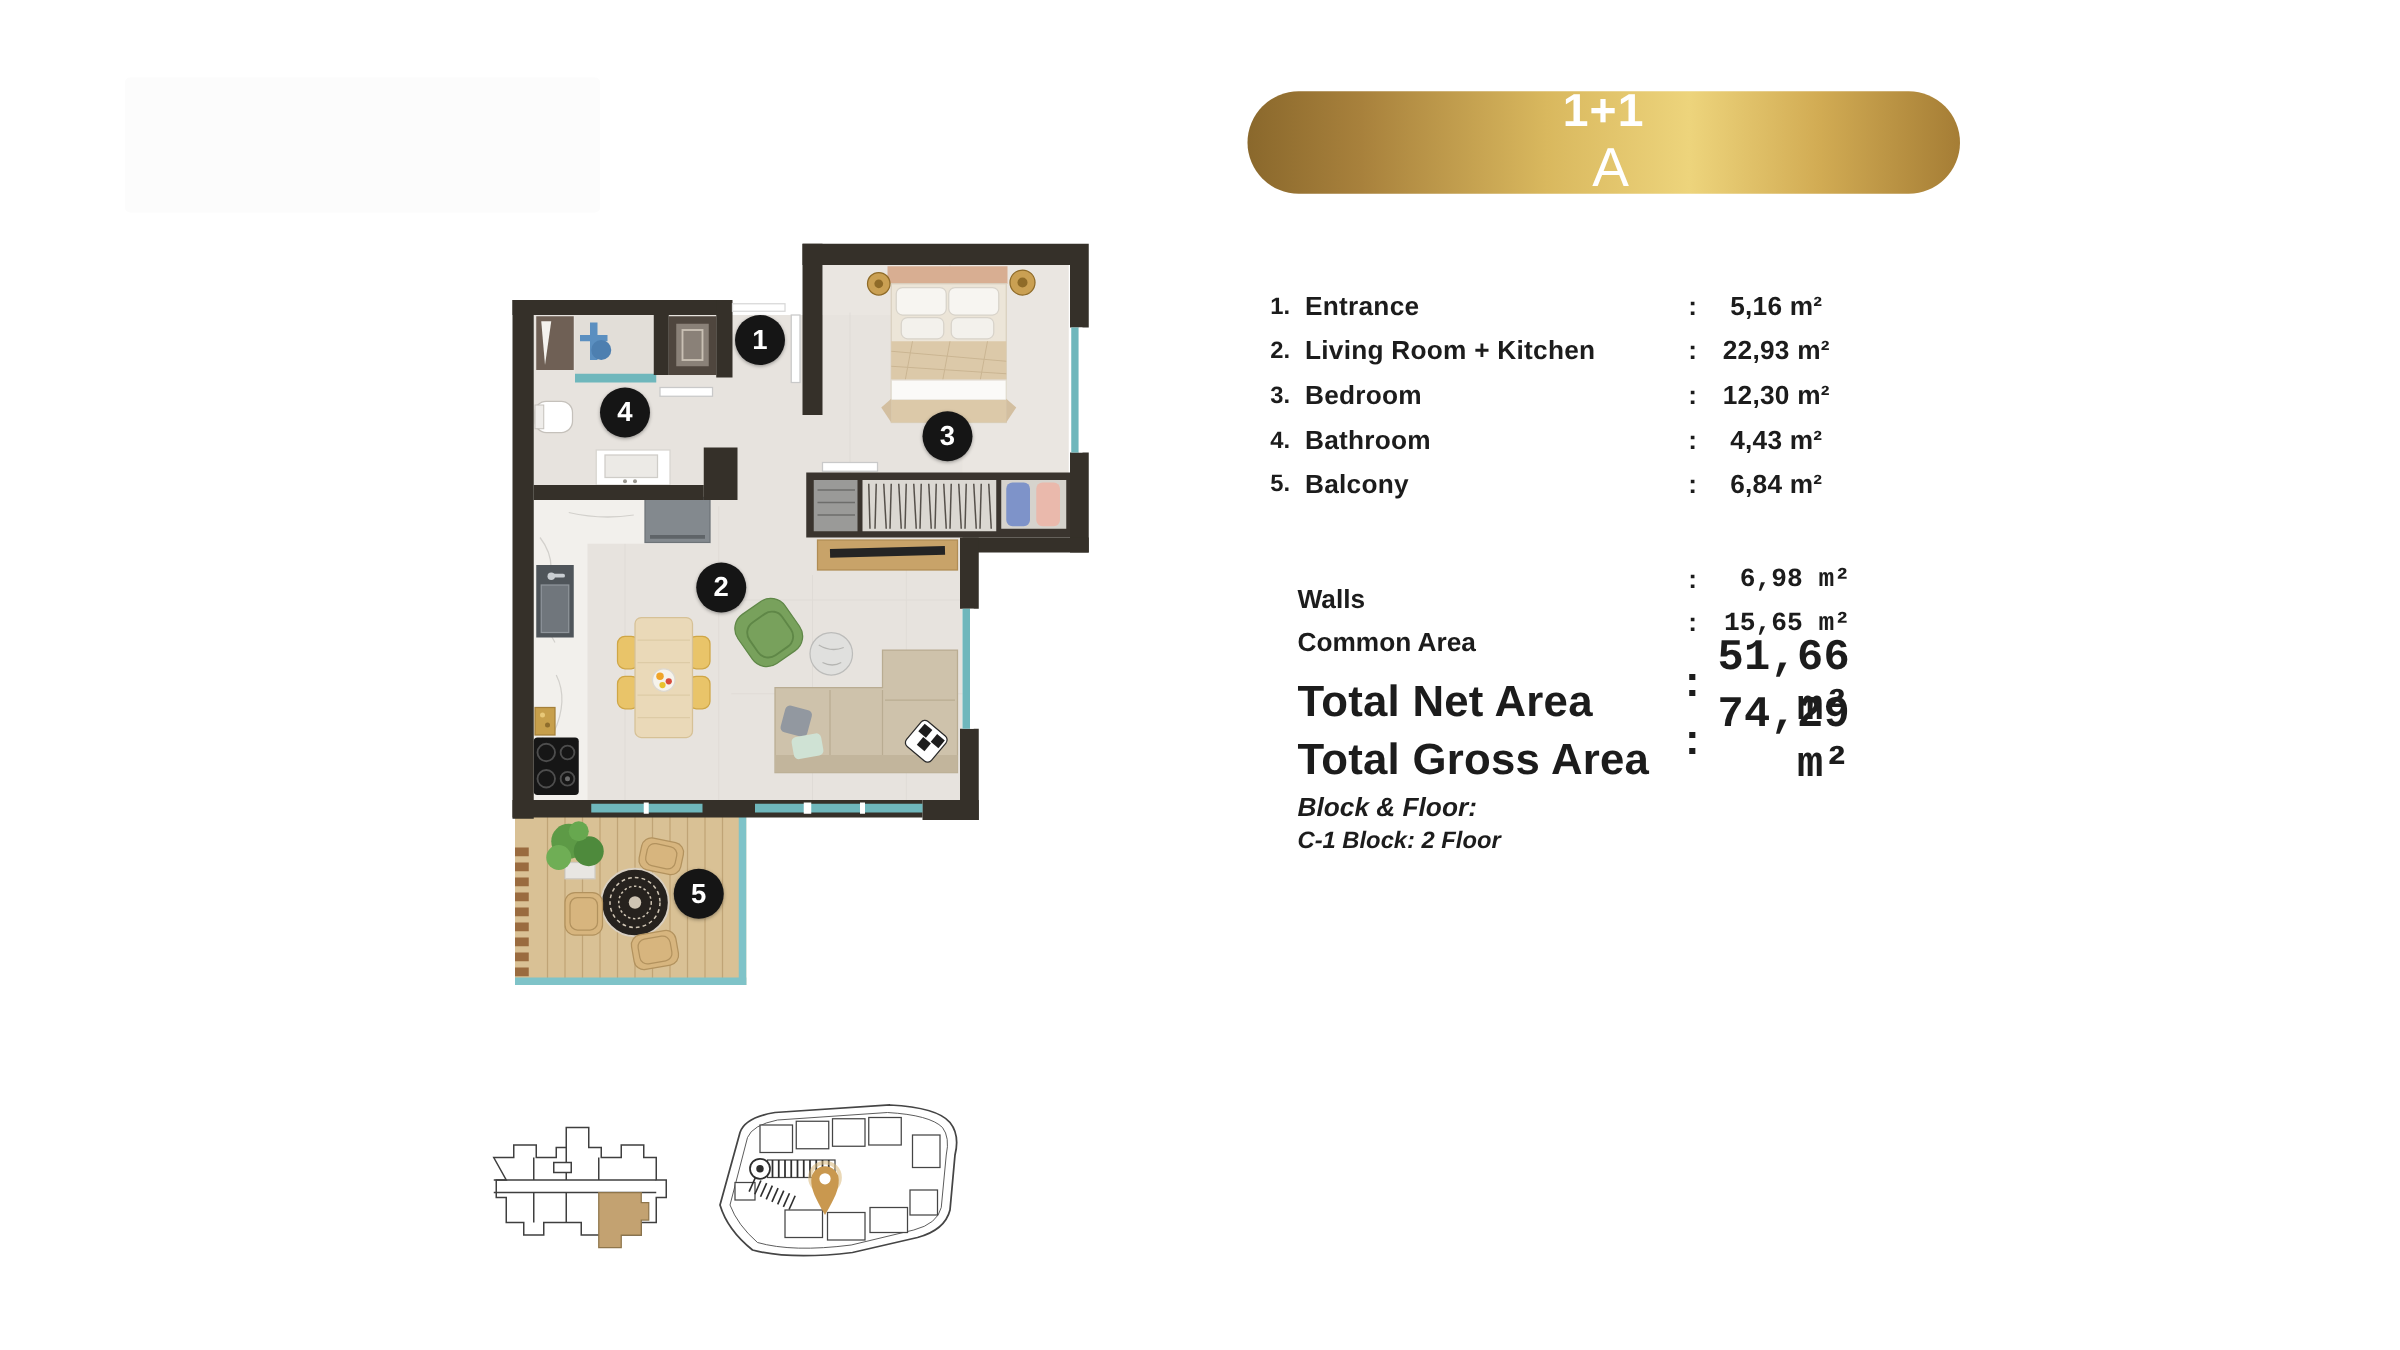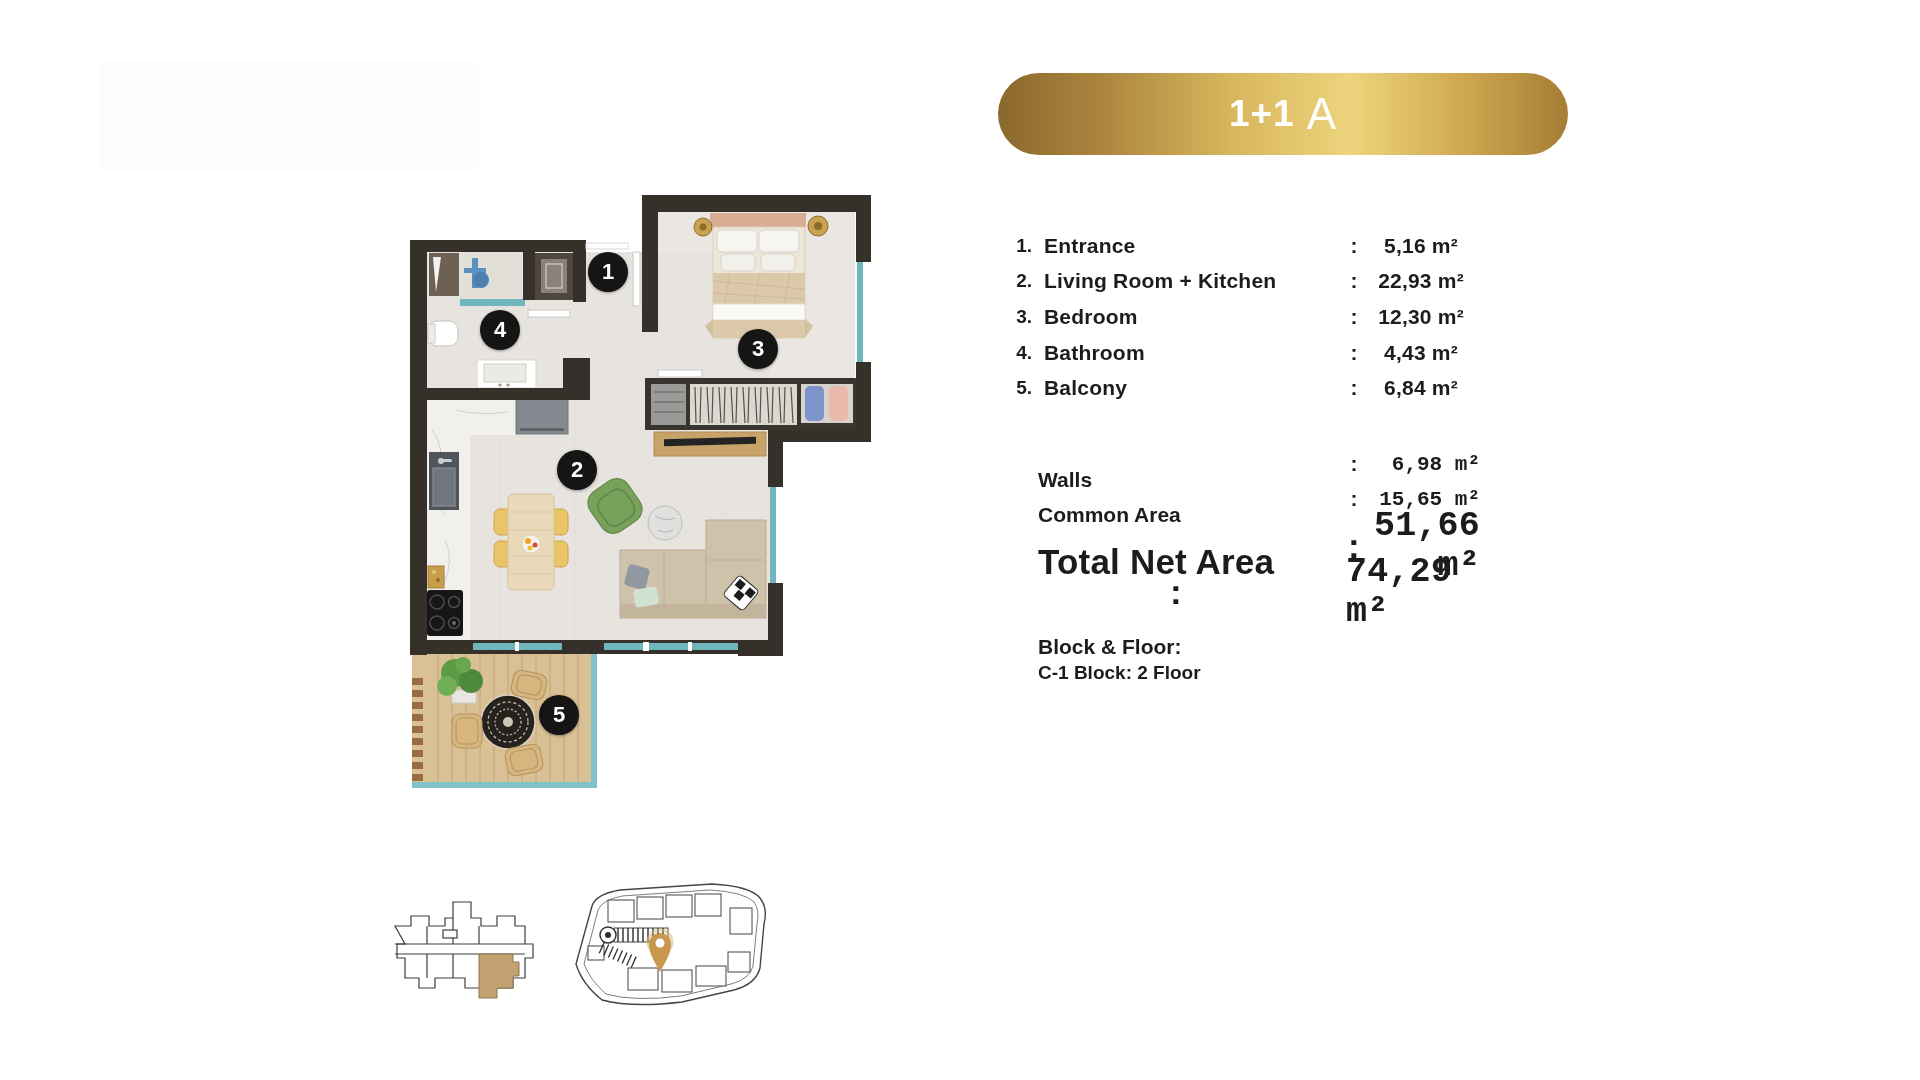--- a/index.html
+++ b/index.html
@@ -6,21 +6,21 @@
   html,body { width:1920px; height:1080px; background:#ffffff; overflow:hidden;
               font-family:"Liberation Sans", sans-serif; color:#1c1c1c; }
   .abs { position:absolute; }
 
   
   #watermark { left:100px; top:62px; width:380px; height:108px; background:#fcfcfc; border-radius:4px; }
 
   
   #banner { left:998px; top:73px; width:570px; height:82px; border-radius:41px;
             background:linear-gradient(90deg,#8a682c 0%,#a8813c 16%,#d9b85e 42%,#edd47c 62%,#d2ac54 80%,#a57d35 100%);
-            display:flex; align-items:center; justify-content:center; }
+            display:flex; align-items:center; justify-content:center;flex-direction:column; }
   #banner .t-main { color:#fff; font-size:37px; font-weight:700; letter-spacing:1px; }
   #banner .t-var  { color:#fff; font-size:44px; font-weight:400; margin-left:12px; letter-spacing:1px; }
 
   
   #room-list { left:1006px; top:228px; width:474px; }
   .row { display:grid; grid-template-columns:26px 1fr 16px 118px; align-items:center; height:35.6px; }
   .row .num   { text-align:right; font-size:19px; font-weight:700; }
   .row .label { padding-left:12px; font-size:21px; font-weight:700; letter-spacing:.2px; }
   .row .colon { text-align:center; font-size:21px; font-weight:700; }
   .row .value { text-align:center; font-size:21px; font-weight:700; letter-spacing:.2px; }
@@ -28,21 +28,21 @@
   #summary-list { left:1006px; top:436px; width:474px; }
   .srow { display:grid; grid-template-columns:1fr 16px 118px; align-items:center; }
   .srow .label { padding-left:32px;margin-top:32px; }
   .srow.sm { height:35px; }
   .srow.sm .label,.srow.sm .colon,.srow.sm .value { font-size:21px; font-weight:700; }
   .srow.lg { height:46px; }
   .srow.lg .label,.srow.lg .colon,.srow.lg .value { font-size:35px; font-weight:700; letter-spacing:.2px; }
   .srow .colon { text-align:center; }
   .srow .value { text-align:right;font-family:Liberation Mono, monospace; }
 
-  #block-floor { left:1038px; top:633px; width:420px; }
+  #block-floor { left:1038px; top:633px; width:420px;font-style:italic; }
   #block-floor .bf-title { font-size:21px; font-weight:700; line-height:28px; }
   #block-floor .bf-value { font-size:19px; font-weight:700; line-height:24px; }
 
   
   #plan-svg { left:395px; top:185px; }
   .marker { position:absolute; width:40px; height:40px; border-radius:50%; background:#151515;
             color:#fff; font-size:22px; font-weight:700; display:flex; align-items:center;
             justify-content:center; box-shadow:0 1px 3px rgba(0,0,0,.35); }
 
   #key-plan-svg  { left:383px; top:886px; }
@@ -101,20 +101,21 @@
     <span class="label">Common Area</span>
     <span class="colon">:</span>
     <span class="value">15,65 m²</span>
   </div>
   <div class="srow lg">
     <span class="label">Total Net Area</span>
     <span class="colon">:</span>
     <span class="value">51,66 m²</span>
   </div>
   <div class="srow lg">
+    <span class="label">Total Gross Area</span>
     <span class="colon">:</span>
     <span class="value">74,29 m²</span>
   </div>
 </div>
 
 <div class="abs" id="block-floor">
   <div class="bf-title">Block &amp; Floor:</div>
   <div class="bf-value">C-1 Block: 2 Floor</div>
 </div>
 

